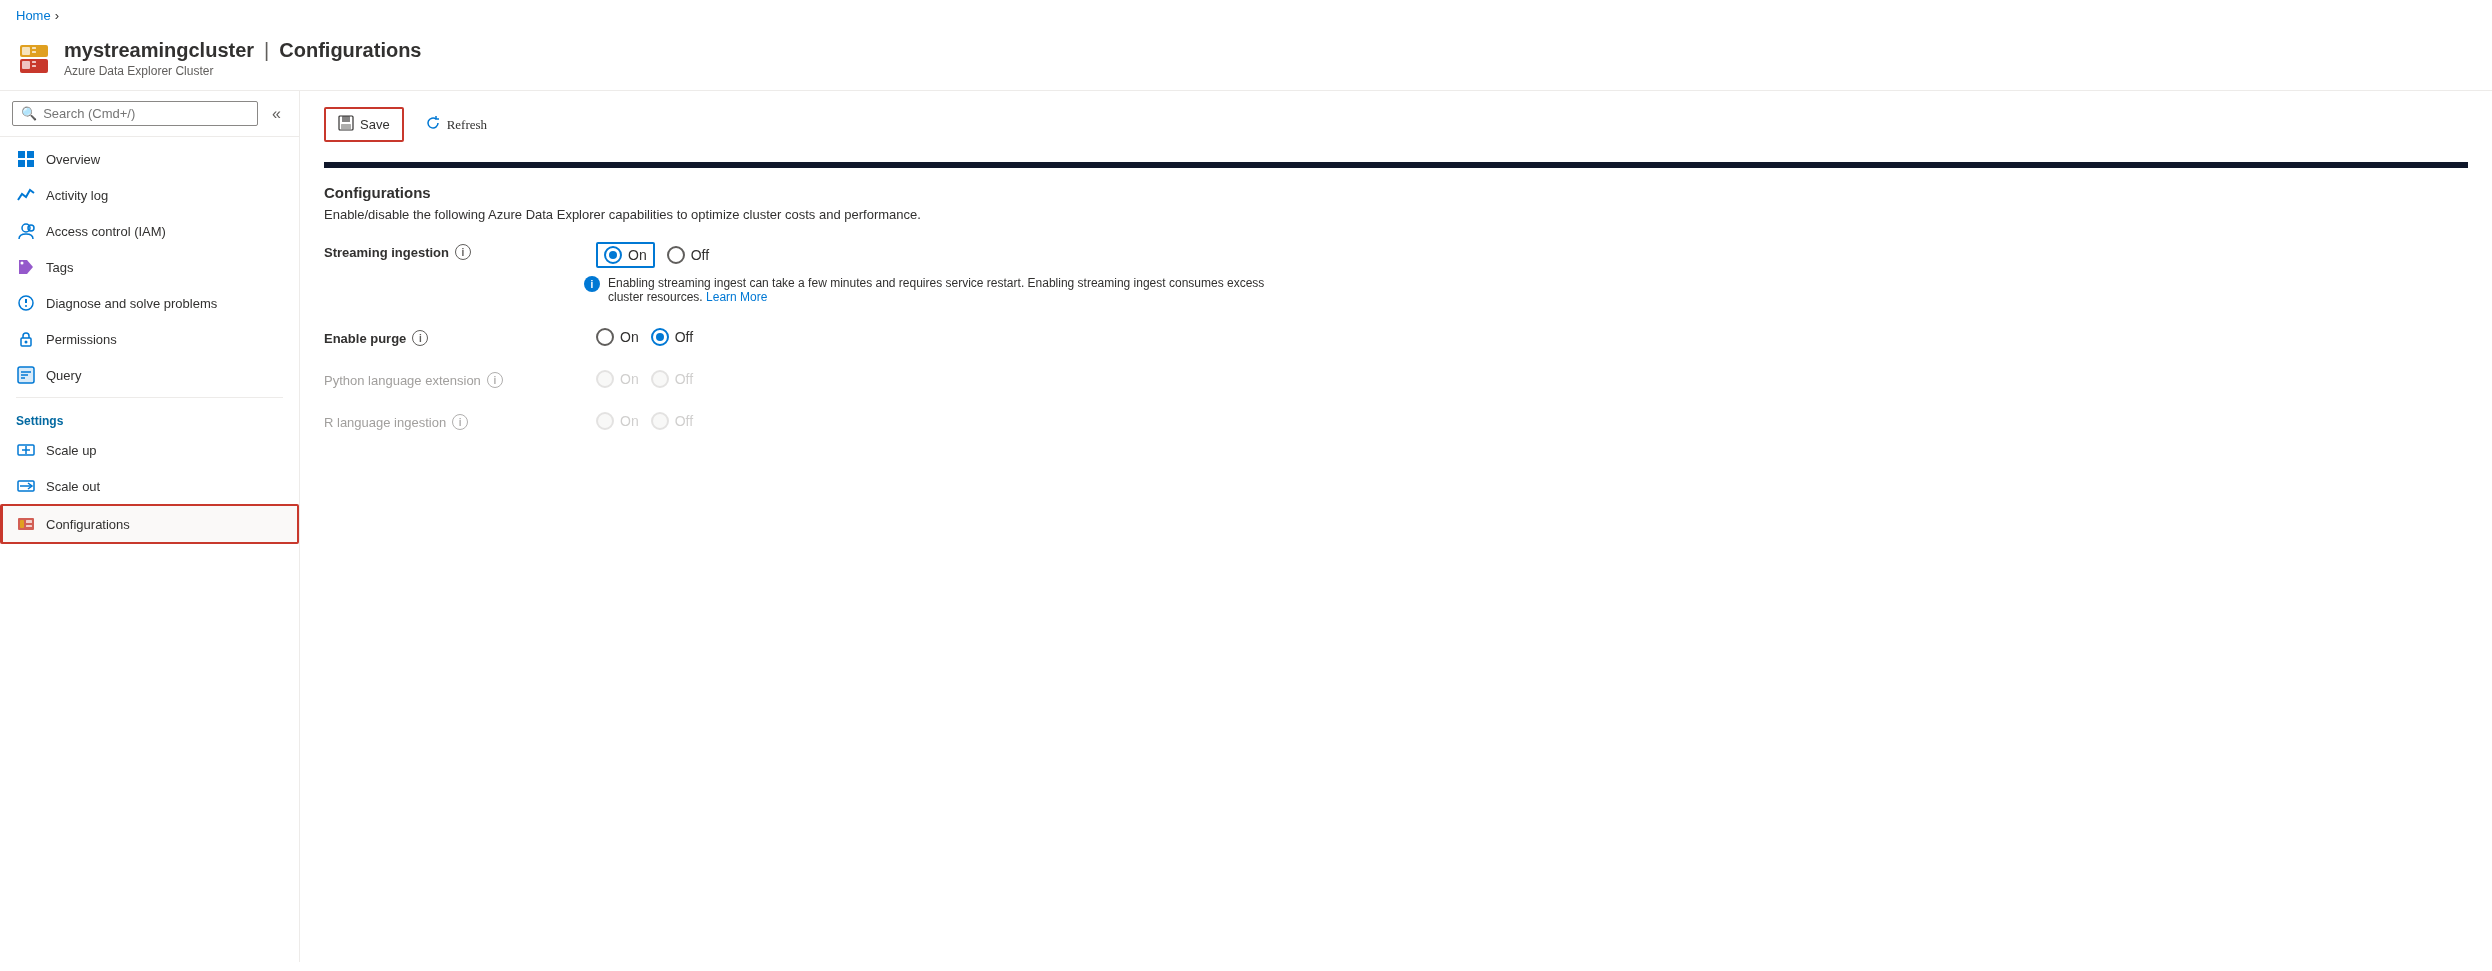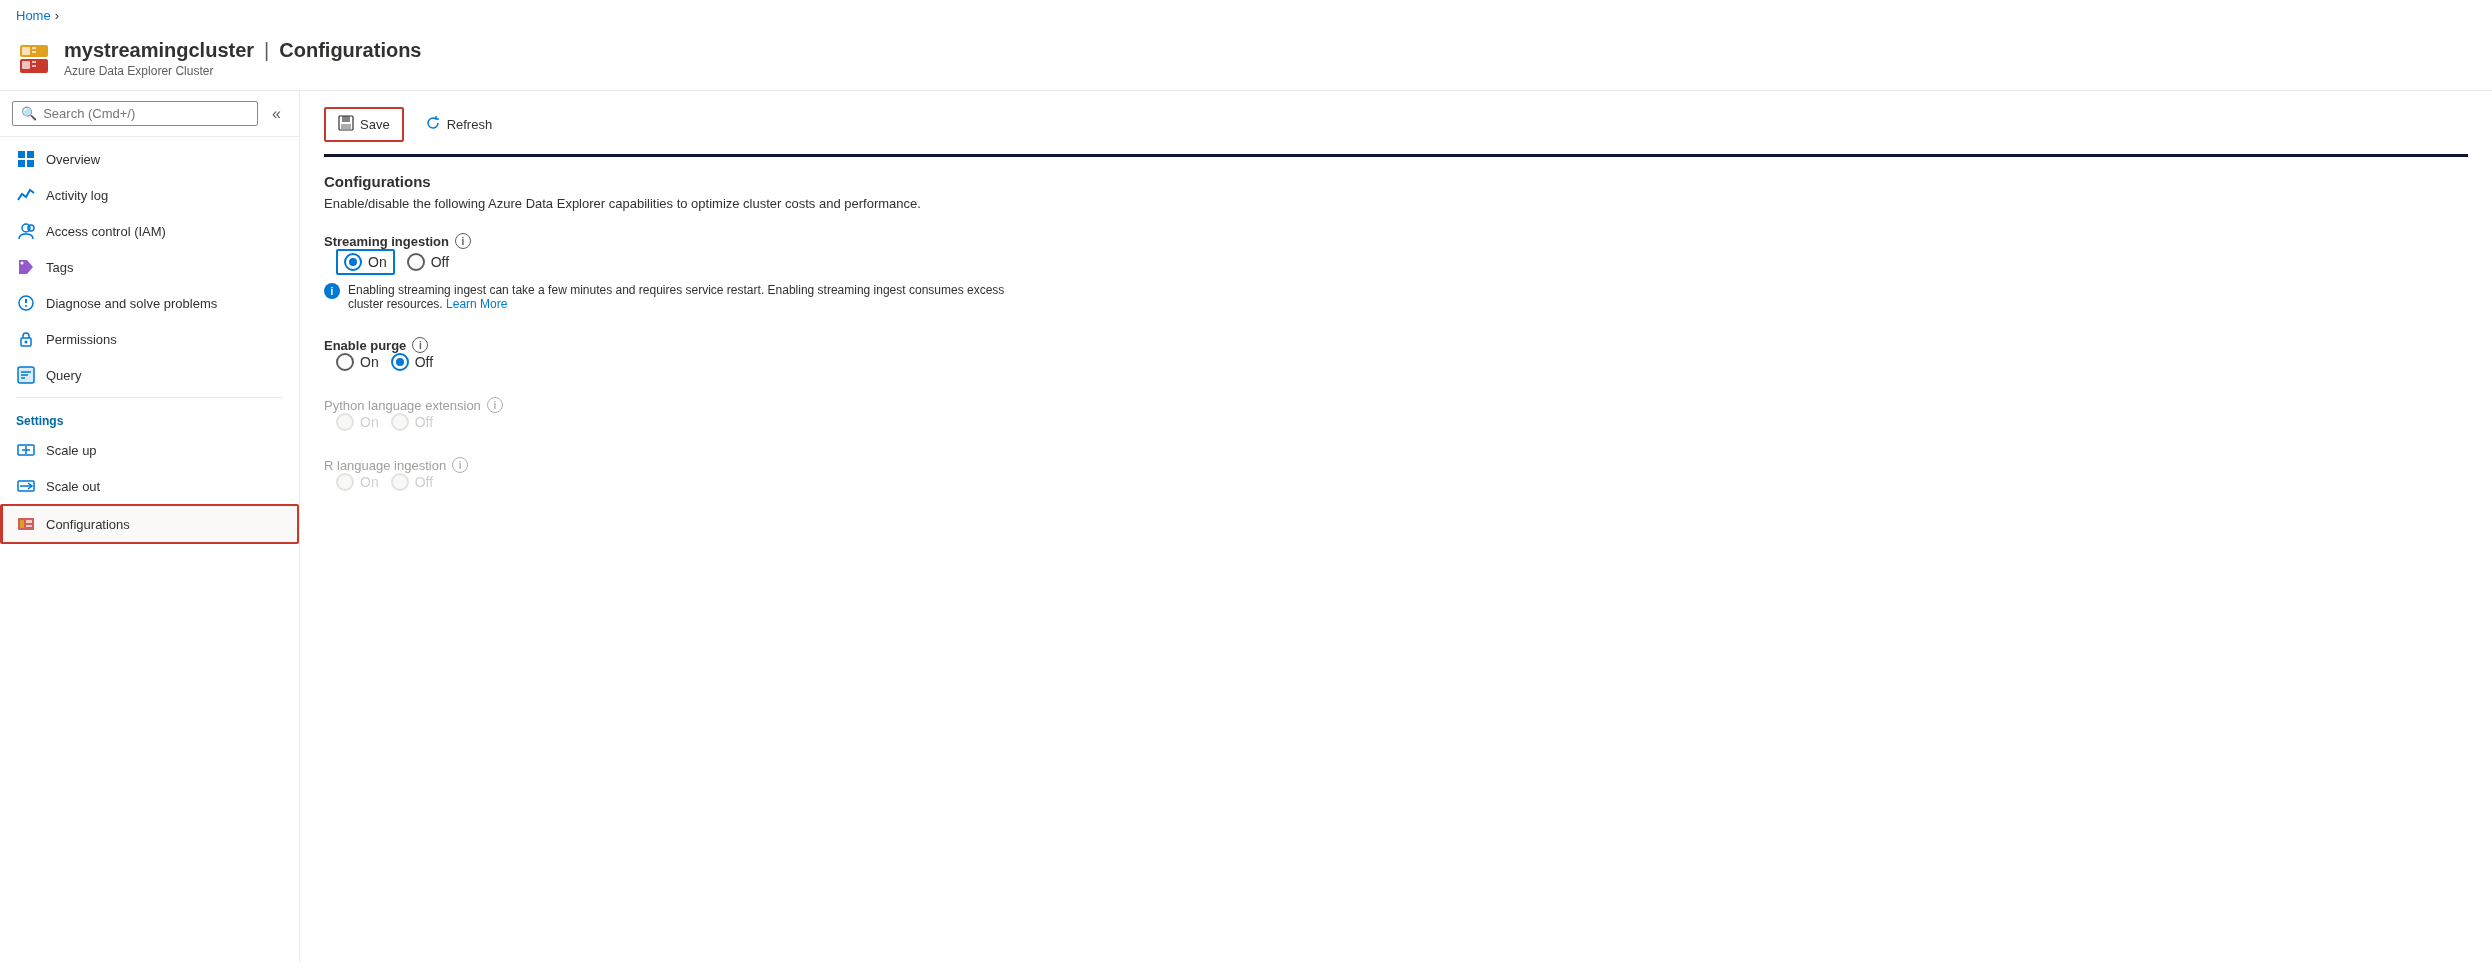--- a/index.html
+++ b/index.html
@@ -28,28 +28,28 @@
     .collapse-btn { margin-left: 8px; cursor: pointer; color: #605e5c; font-size: 16px; padding: 2px 6px; }
 
     .nav-list { flex: 1; overflow-y: auto; padding: 4px 0; }
     .nav-item { display: flex; align-items: center; padding: 8px 16px; cursor: pointer; font-size: 13px; color: #323130; transition: background 0.1s; }
     .nav-item.active { background: #edebe9; font-weight: 500; }
     .nav-item-icon { width: 20px; height: 20px; margin-right: 10px; display: flex; align-items: center; justify-content: center; flex-shrink: 0; }
     .nav-section-label { padding: 12px 16px 4px 16px; font-size: 12px; font-weight: 600; color: #0369a1; }
     .nav-divider { border: none; border-top: 1px solid #edebe9; margin: 4px 16px; }
 
     .main-content { flex: 1; padding: 16px 24px; overflow-y: auto; }
-    .toolbar { display: flex; align-items: center; gap: 8px; margin-bottom: 16px; padding-bottom: 12px; border-bottom: 3px solid #0f172a; }
+    .toolbar { display: flex; align-items: center; gap: 8px; margin-bottom: 16px; padding-bottom: 20px; border-bottom: 6px solid #0f172a; }
     .toolbar-btn { display: flex; align-items: center; gap: 6px; padding: 6px 12px; border: 2px solid #c8382c; border-radius: 2px; background: #fff; cursor: pointer; font-size: 13px; color: #323130; }
-    .toolbar-btn-normal { border: none; background: none; }
+    .toolbar-btn-normal { border: none; background: none; font-family: Liberation Serif, serif; }
 
     .section-title { font-size: 15px; font-weight: 600; margin-bottom: 6px; }
     .section-desc { font-size: 13px; color: #323130; margin-bottom: 20px; }
 
-    .config-row { display: flex; align-items: flex-start; margin-bottom: 24px; flex-direction: column; }
+    .config-row { display: flex; align-items: flex-start; margin-bottom: 24px; }
     .config-label { width: 260px; font-size: 13px; font-weight: 600; color: #323130; display: flex; align-items: center; gap: 6px; padding-top: 2px; }
     .config-label.disabled { color: #a19f9d; font-weight: normal; align-items: center; }
     .config-controls { display: flex; flex-direction: column; gap: 8px; }
     .radio-group { display: flex; align-items: center; gap: 12px; padding-left: 12px; }
     .radio-option { display: flex; align-items: center; gap: 6px; cursor: pointer; }
     .radio-option.disabled { opacity: 0.5; cursor: default; }
 
     
     .radio-circle { width: 18px; height: 18px; border-radius: 50%; border: 2px solid #605e5c; display: flex; align-items: center; justify-content: center; background: #fff; flex-shrink: 0; }
     .radio-circle.checked-blue { border-color: #0078d4; background: #fff; }

